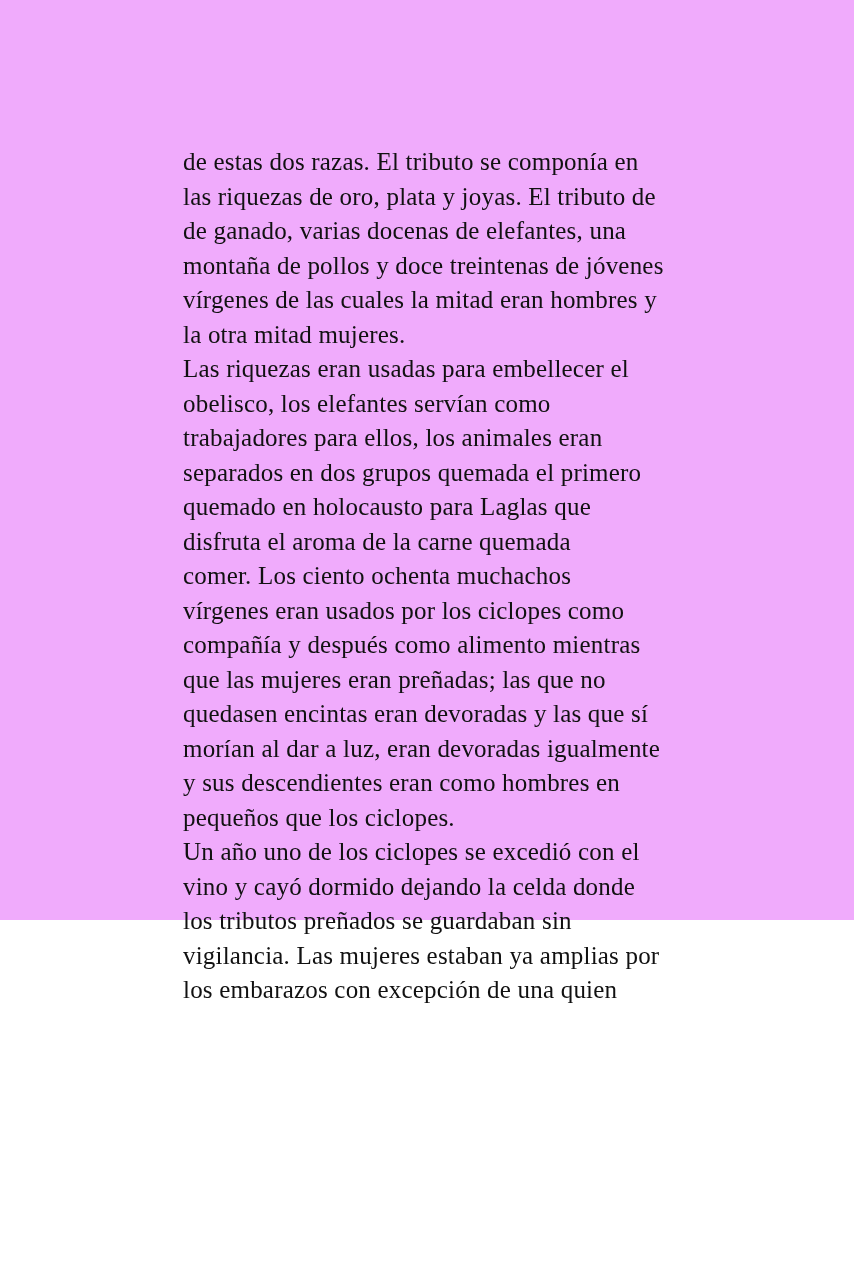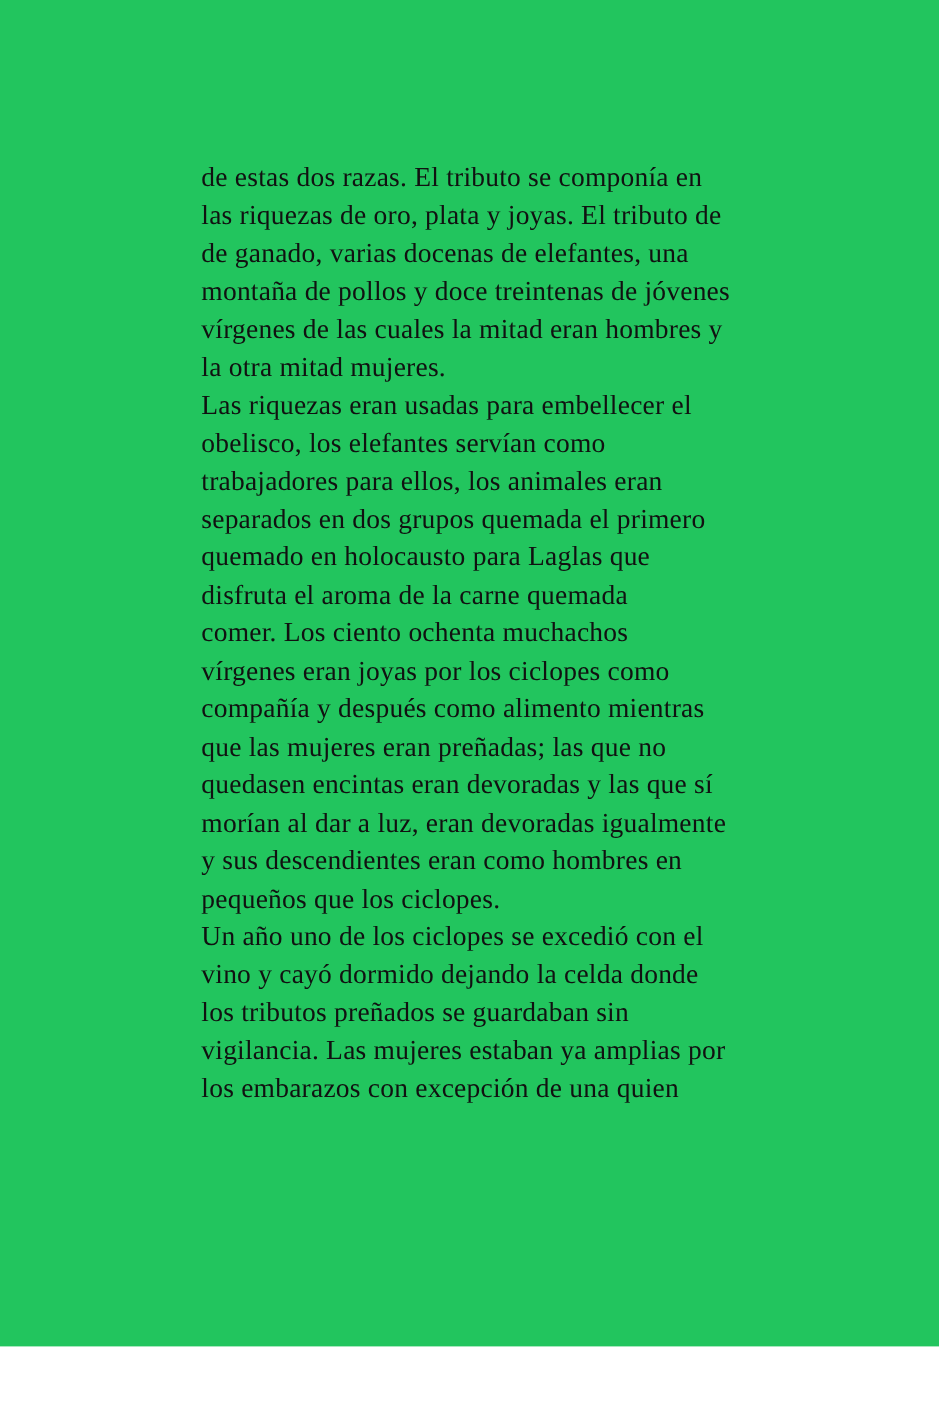--- a/index.html
+++ b/index.html
@@ -8,23 +8,23 @@
   }
   body {
     width: 854px;
     height: 1280px;
     background: #ffffff;
     overflow: hidden;
   }
   .page {
     box-sizing: border-box;
     width: 854px;
-    height: 1224px;
+    height: 920px;
     padding: 145px 160px 0 183px;
-    background: #22c55e;
+    background: #f0abfc;
   }
   .paragraph {
     margin: 0;
     padding: 0;
   }
   .text-line {
     font-family: "Liberation Serif", "DejaVu Serif", serif;
     font-size: 25px;
     line-height: 34.5px;
     color: #111111;
@@ -46,21 +46,21 @@
         <div class="text-line">la otra mitad mujeres.</div>
       </div>
       <div class="paragraph">
         <div class="text-line">Las riquezas eran usadas para embellecer el</div>
         <div class="text-line">obelisco, los elefantes servían como</div>
         <div class="text-line">trabajadores para ellos, los animales eran</div>
         <div class="text-line">separados en dos grupos quemada el primero</div>
         <div class="text-line">quemado en holocausto para Laglas que</div>
         <div class="text-line">disfruta el aroma de la carne quemada</div>
         <div class="text-line">comer. Los ciento ochenta muchachos</div>
-        <div class="text-line">vírgenes eran joyas por los ciclopes como</div>
+        <div class="text-line">vírgenes eran usados por los ciclopes como</div>
         <div class="text-line">compañía y después como alimento mientras</div>
         <div class="text-line">que las mujeres eran preñadas; las que no</div>
         <div class="text-line">quedasen encintas eran devoradas y las que sí</div>
         <div class="text-line">morían al dar a luz, eran devoradas igualmente</div>
         <div class="text-line">y sus descendientes eran como hombres en</div>
         <div class="text-line">pequeños que los ciclopes.</div>
       </div>
       <div class="paragraph">
         <div class="text-line">Un año uno de los ciclopes se excedió con el</div>
         <div class="text-line">vino y cayó dormido dejando la celda donde</div>

